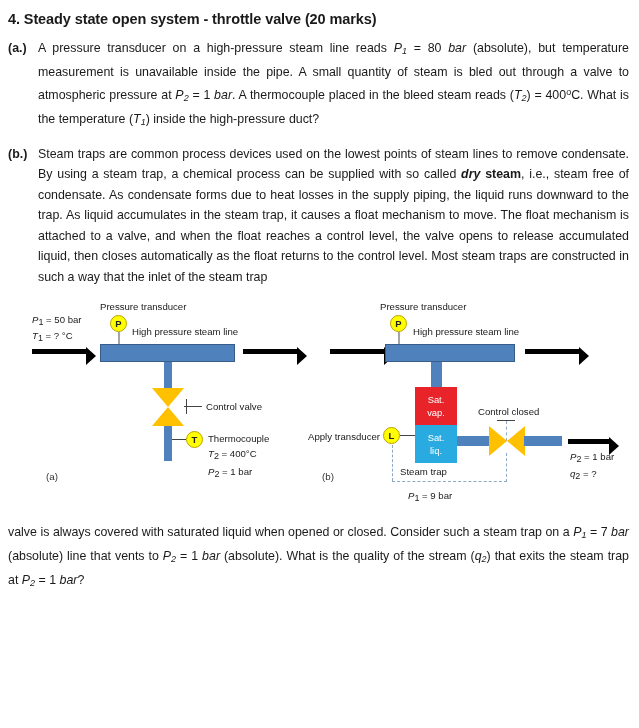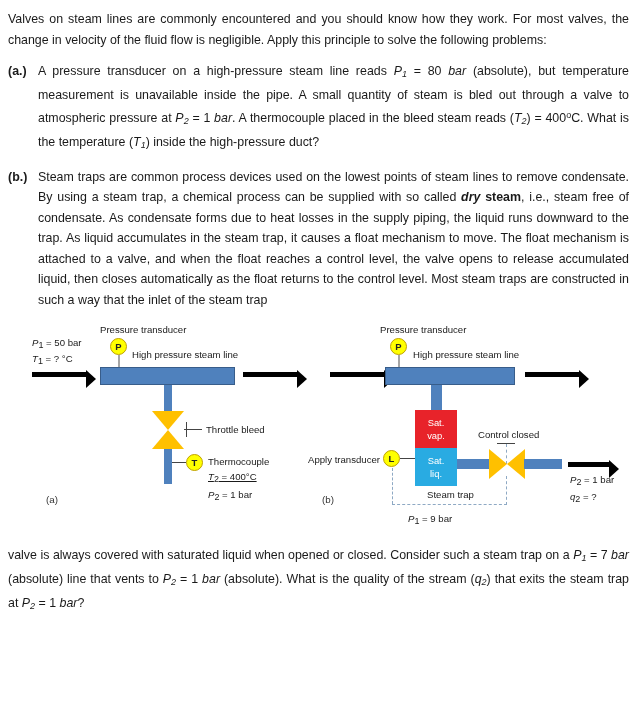--- a/index.html
+++ b/index.html
@@ -134,22 +134,22 @@
     border-top: 1.3px dashed #8ea9c4;
   }
   .figtag { font-size: 9.8px; color: #333; }
   .tick { background: #444; position: absolute; }
 </style>
 </head>
 <body>
 
 <div class="page">
 
-
-  <p class="para">Valves on steam lines are commonly encountered and you should know how they work. For most valves, the change in velocity of the fluid flow is negligible. Apply this principle to solve the following problems:</p>
+  <h1 class="title">4. Steady state open system - throttle valve (20 marks)</h1>
+
 
   <div class="qblock">
     <div class="qlabel">(a.)</div>
     <div class="qbody"><span>A pressure transducer on a high-pressure steam line reads </span><i class="v">P</i><i class="v sub">1</i><span> = 80 </span><i class="v">bar</i><span> (absolute), but temperature measurement is unavailable inside the pipe. A small quantity of steam is bled out through a valve to atmospheric pressure at </span><i class="v">P</i><i class="v sub">2</i><span> = 1 </span><i class="v">bar</i><span>. A thermocouple placed in the bleed steam reads (</span><i class="v">T</i><i class="v sub">2</i><span>) = 400</span><span class="sup">o</span><span>C. What is the temperature (</span><i class="v">T</i><i class="v sub">1</i><span>) inside the high-pressure duct?</span></div>
   </div>
 
   <div class="qblock">
     <div class="qlabel">(b.)</div>
     <div class="qbody"><span>Steam traps are common process devices used on the lowest points of steam lines to remove condensate. By using a steam trap, a chemical process can be supplied with so called </span><b class="v"><i class="v">dry</i></b><b class="v"> steam</b><span>, i.e., steam free of condensate. As condensate forms due to heat losses in the supply piping, the liquid runs downward to the trap. As liquid accumulates in the steam trap, it causes a float mechanism to move. The float mechanism is attached to a valve, and when the float reaches a control level, the valve opens to release accumulated liquid, then closes automatically as the float returns to the control level. Most steam traps are constructed in such a way that the inlet of the steam trap</span></div>
   </div>
@@ -178,28 +178,28 @@
       <div class="arrow" style="left:243px;top:56px;width:55px;"></div>
 
       <div class="fig-el pipe-thin" style="left:164px;top:69px;width:8px;height:26px;"></div>
 
       <div class="fig-el" style="left:152px;top:95px;width:32px;height:38px;">
         <div style="position:absolute;left:0;top:0;width:0;height:0;border-left:16px solid transparent;border-right:16px solid transparent;border-top:19px solid #ffc000;"></div>
         <div style="position:absolute;left:0;top:19px;width:0;height:0;border-left:16px solid transparent;border-right:16px solid transparent;border-bottom:19px solid #ffc000;"></div>
       </div>
       <div class="tick" style="left:184px;top:113px;width:18px;height:1.2px;"></div>
       <div class="tick" style="left:186px;top:106px;width:1.2px;height:15px;"></div>
-      <div class="fig-el lbl" style="left:206px;top:107px;">Throttle bleed</div>
+      <div class="fig-el lbl" style="left:206px;top:107px;">Control valve</div>
 
       <div class="fig-el pipe-thin" style="left:164px;top:133px;width:8px;height:35px;"></div>
 
       <div class="tick" style="left:172px;top:146px;width:14px;height:1.2px;"></div>
       <div class="fig-el bulb" style="left:186px;top:138px;">T</div>
       <div class="fig-el lbl" style="left:208px;top:139px;">Thermocouple</div>
-      <div class="fig-el lbl" style="left:208px;top:154px;text-decoration:underline;">
+      <div class="fig-el lbl" style="left:208px;top:154px;">
         <i>T</i><span class="sub">2</span><span> = 400°C</span>
       </div>
       <div class="fig-el lbl" style="left:208px;top:172px;">
         <i>P</i><span class="sub">2</span><span> = 1 bar</span>
       </div>
 
       <div class="fig-el figtag" style="left:46px;top:178px;">(a)</div>
     </div>
 
     <div class="fig-el" style="left:320px;top:0;width:319px;height:215px;">
@@ -238,21 +238,21 @@
       <div class="fig-el dash-v" style="left:186px;top:128px;height:20px;"></div>
 
       <div class="fig-el" style="left:169px;top:133px;width:36px;height:30px;">
         <div style="position:absolute;left:0;top:0;width:0;height:0;border-top:15px solid transparent;border-bottom:15px solid transparent;border-left:18px solid #ffc000;"></div>
         <div style="position:absolute;left:18px;top:0;width:0;height:0;border-top:15px solid transparent;border-bottom:15px solid transparent;border-right:18px solid #ffc000;"></div>
       </div>
 
       <div class="fig-el pipe-thin" style="left:204px;top:143px;width:38px;height:10px;"></div>
       <div class="arrow" style="left:248px;top:146px;width:42px;"></div>
 
-      <div class="fig-el lbl" style="left:107px;top:172px;">Steam trap</div>
+      <div class="fig-el lbl" style="left:80px;top:172px;">Steam trap</div>
 
       <div class="fig-el dash-v" style="left:72px;top:152px;height:36px;"></div>
       <div class="fig-el dash-h" style="left:72px;top:188px;width:115px;"></div>
       <div class="fig-el dash-v" style="left:186px;top:160px;height:29px;"></div>
 
       <div class="fig-el lbl" style="left:250px;top:157px;">
         <i>P</i><span class="sub">2</span><span> = 1 bar</span>
       </div>
       <div class="fig-el lbl" style="left:250px;top:174px;">
         <i>q</i><span class="sub">2</span><span> = ?</span>

